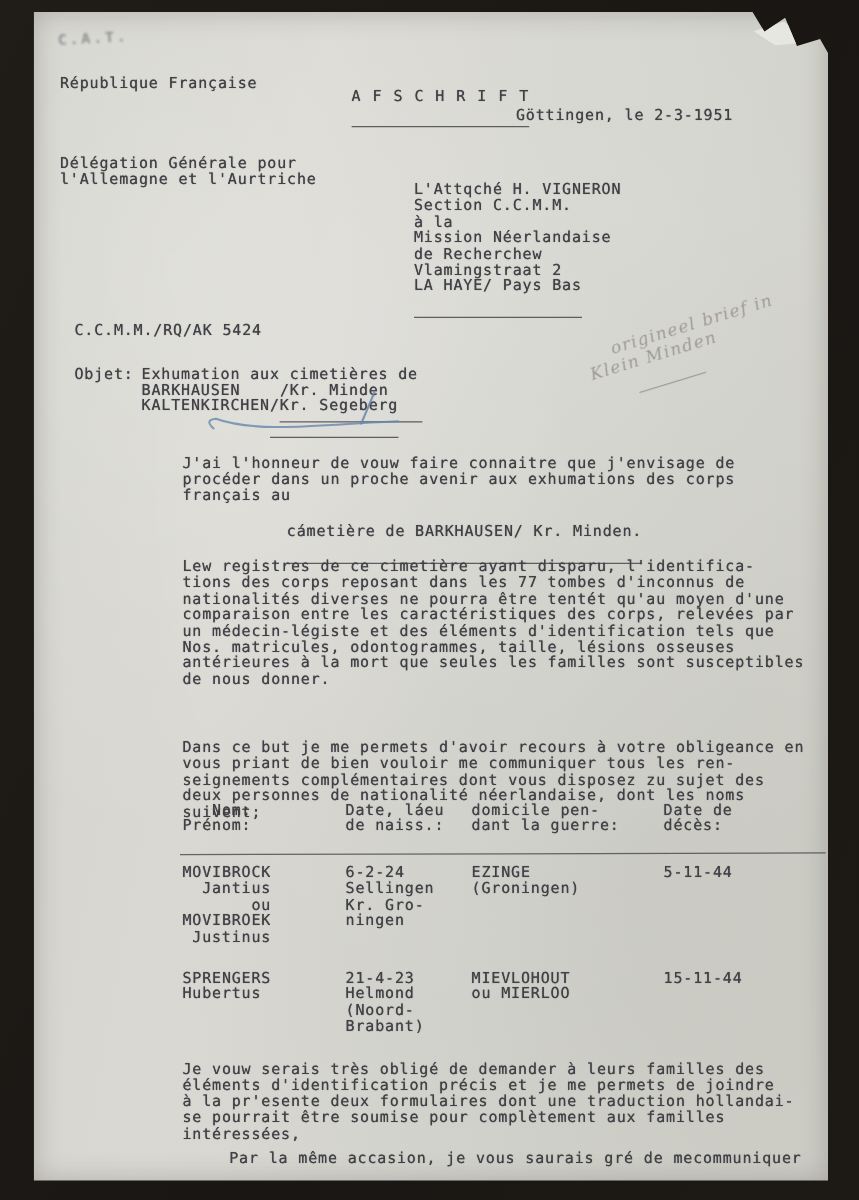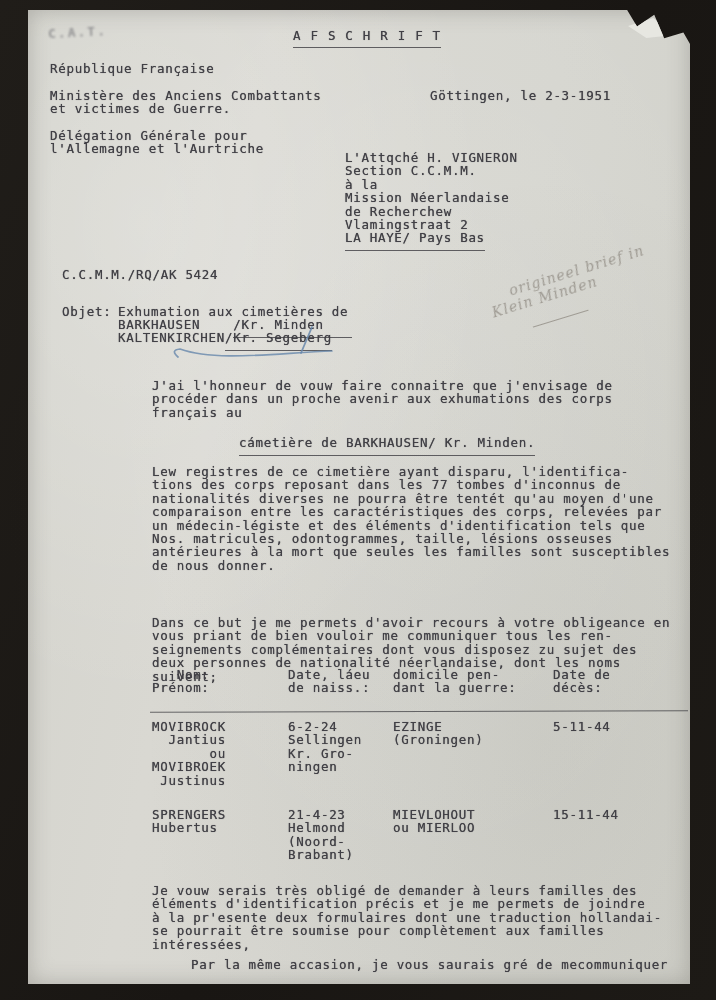--- a/index.html
+++ b/index.html
@@ -33,21 +33,21 @@
     opacity:.9;
   }
   .tw{
     position:absolute;
     font:12.5px/13.4px "DejaVu Sans Mono", monospace;
     letter-spacing:0.7px;
     color:#414046;
     white-space:pre;
     text-shadow:0 0 0.7px rgba(62,61,66,0.85);
   }
-  .u{border-bottom:1.4px solid rgba(62,61,66,0.8);padding-bottom:5px;}
+  .u{border-bottom:1.4px solid rgba(62,61,66,0.8);padding-bottom:19px;margin-top:44px;}
   .u-ext{padding-right:28px;}
   .title{letter-spacing:1.2px;}
   .rule{
     position:absolute;left:122px;top:701px;width:538px;height:0;
     border-top:1.8px solid rgba(62,61,66,0.75);
     transform:rotate(-0.15deg);
   }
   .stamp{
     position:absolute;left:20px;top:16px;
     font:bold 13px/14px "DejaVu Sans Mono", monospace;
@@ -72,22 +72,20 @@
 
 <div class="scan">
   <div class="paper">
 
     <div class="stamp">C.A.T.</div>
 
     <div class="tw title u" style="left:265px;top:19px;">A F S C H R I F T</div>
 
     <div class="tw" style="left:22px;top:52px;">République Française</div>
 
-    <div class="tw" style="left:22px;top:79px;">Ministère des Anciens Combattants
-et victimes de Guerre.</div>
 
     <div class="tw" style="left:402px;top:79px;">Göttingen, le 2-3-1951</div>
 
     <div class="tw" style="left:22px;top:119px;">Délégation Générale pour
 l'Allemagne et l'Aurtriche</div>
 
     <div class="tw" style="left:317px;top:141px;">L'Attqché H. VIGNERON
 Section C.C.M.M.
 à la
 Mission Néerlandaise

